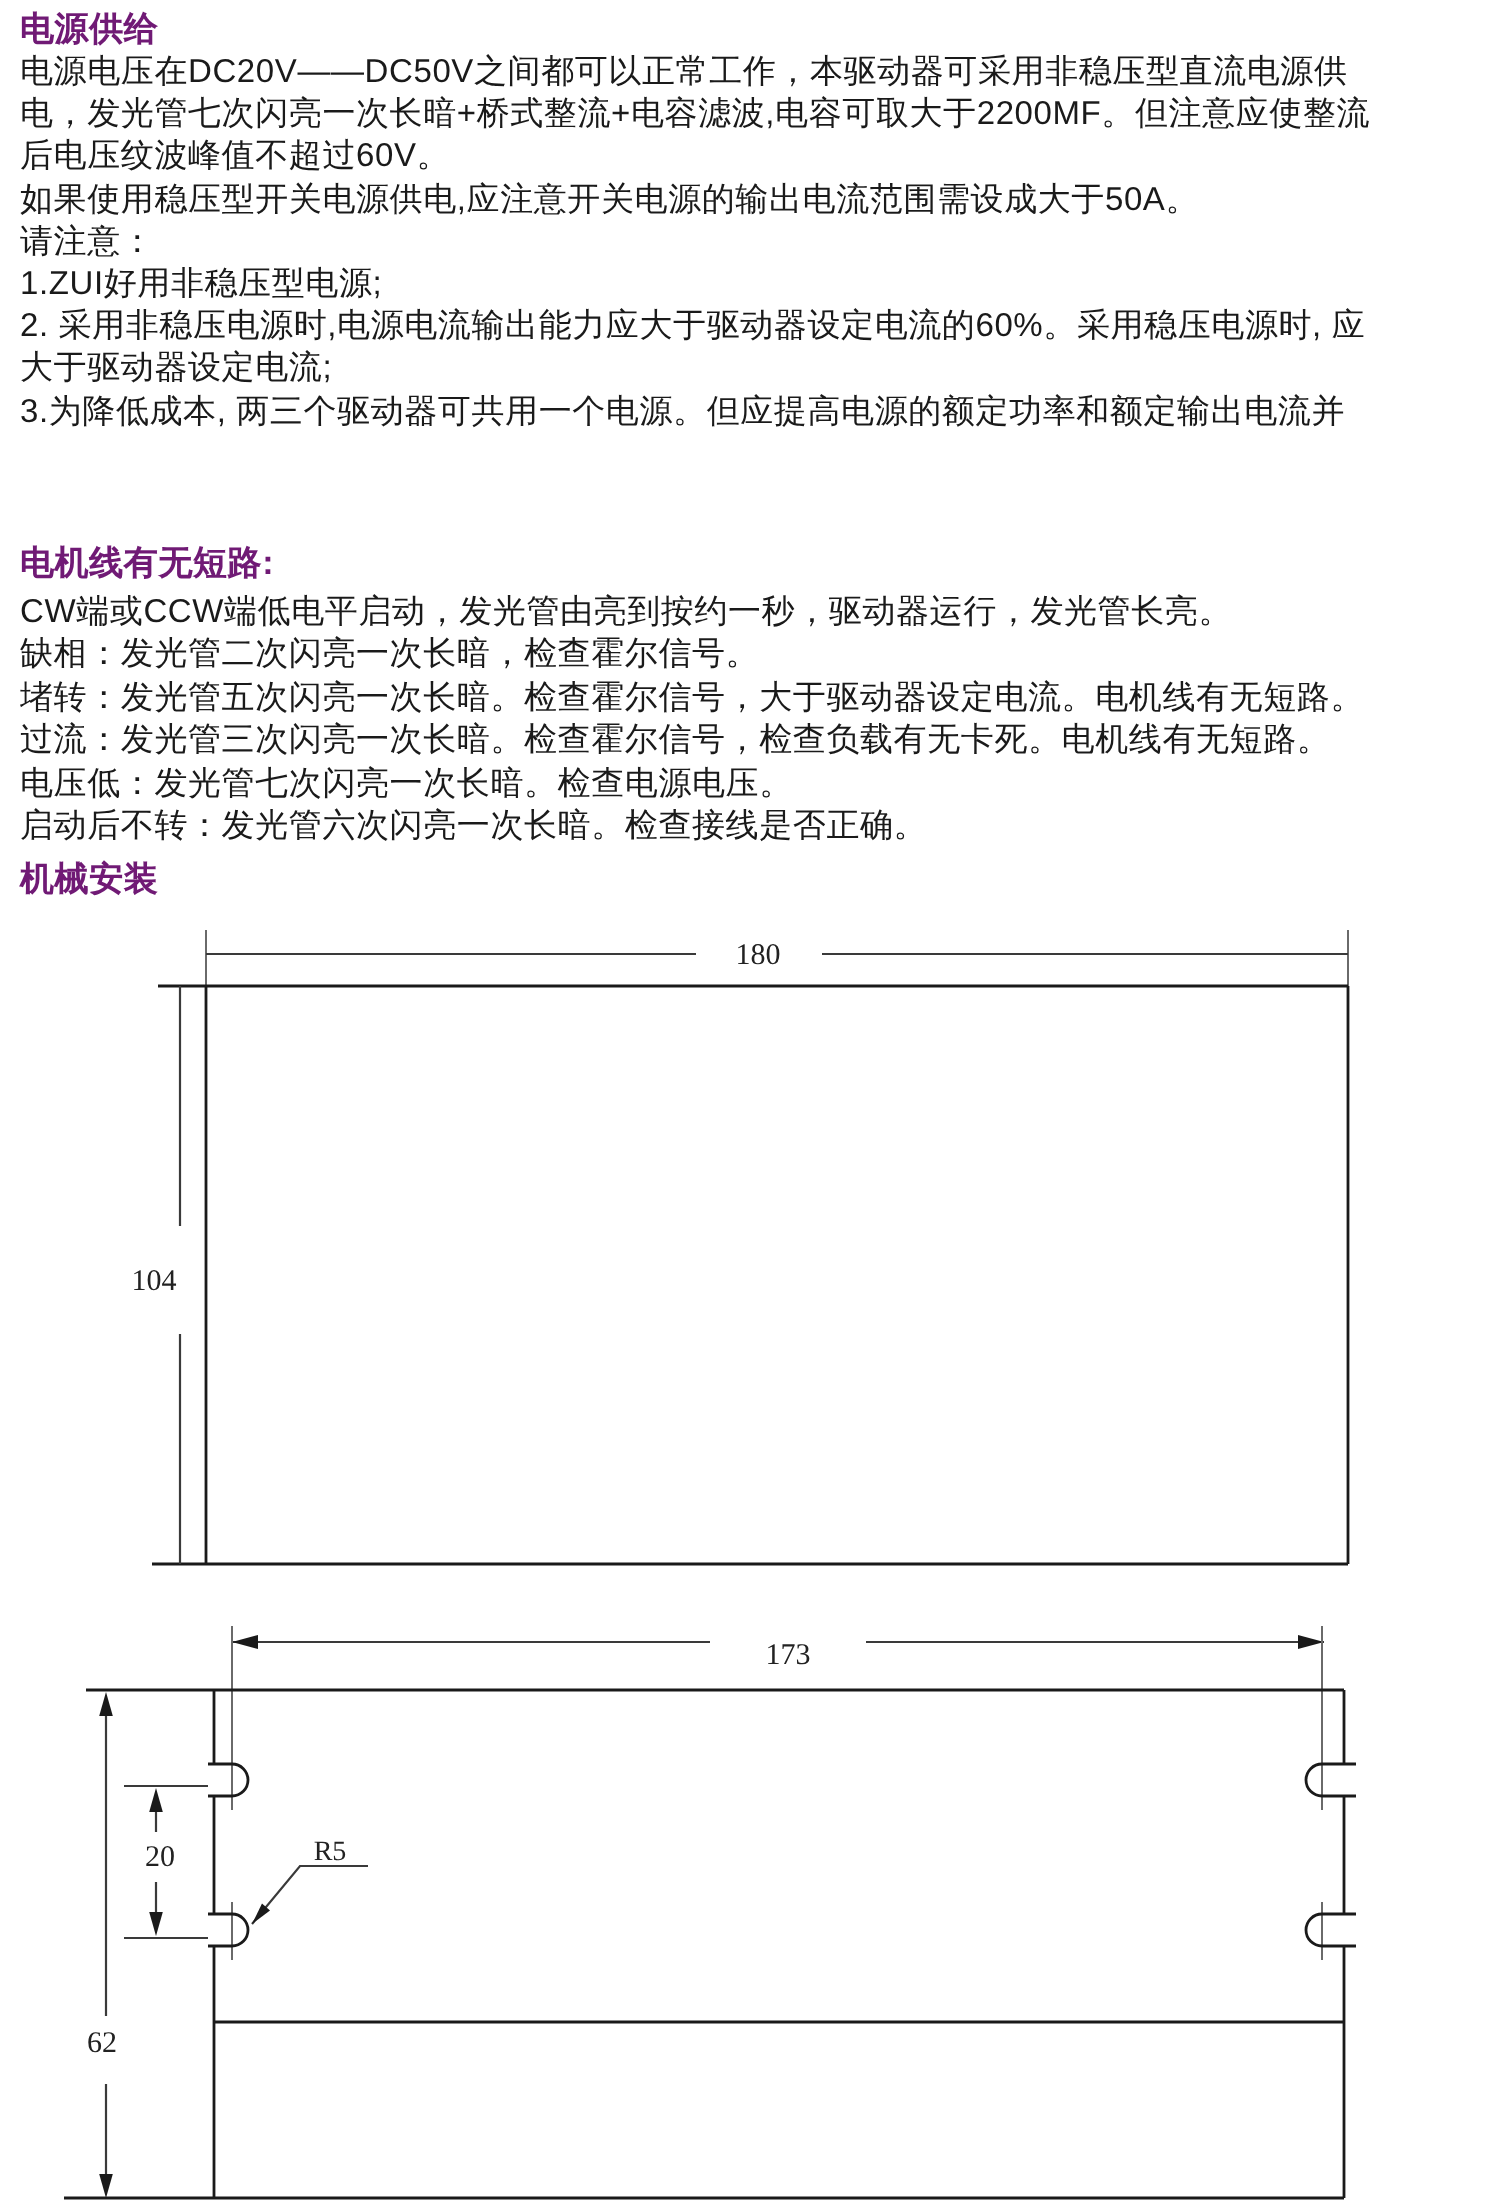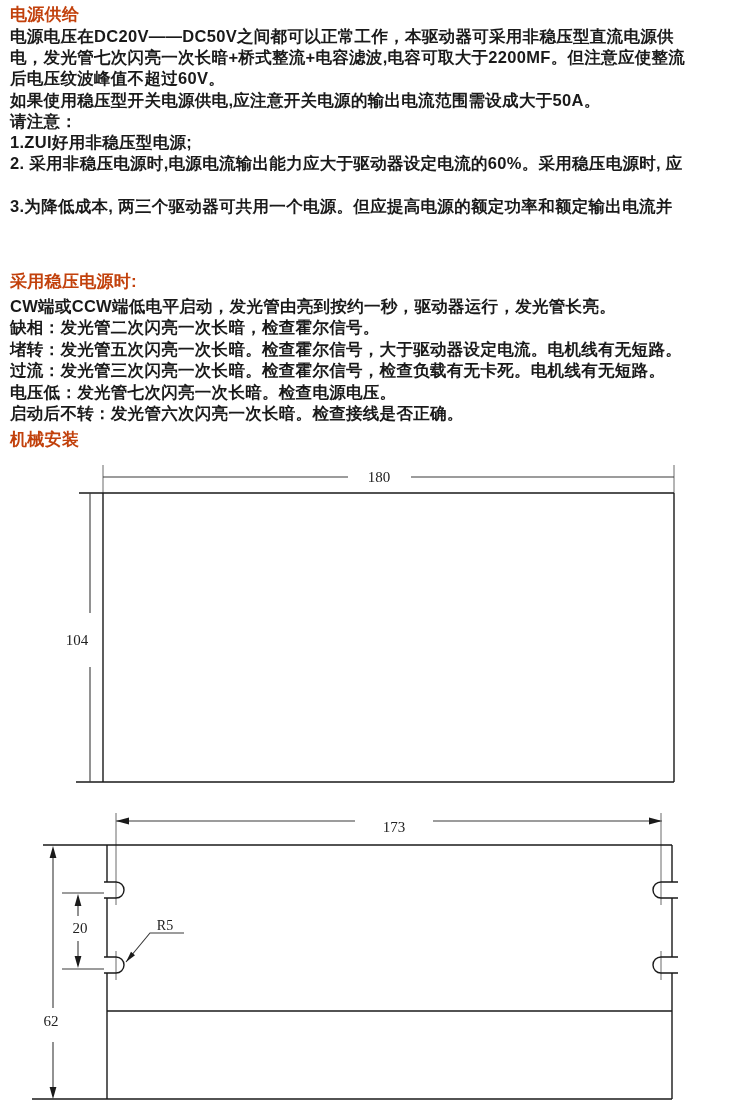--- a/index.html
+++ b/index.html
@@ -1,44 +1,45 @@
 <!DOCTYPE html>
 <html><head>
 <meta charset="utf-8">
 <style>
   html,body{margin:0;padding:0;background:#ffffff;}
   #page{position:relative;width:750px;height:1104px;background:#fff;overflow:hidden;
         font-family:"Liberation Sans", sans-serif;}
   .cjk-line{position:absolute;left:10px;width:738px;height:21px;white-space:nowrap;
-            font-size:16.5px;letter-spacing:0.3px;color:#1a1a1a;line-height:21px;font-weight:bold;}
+            font-size:16.5px;letter-spacing:0.3px;color:#1a1a1a;line-height:21px;}
   .cjk-heading{position:absolute;left:10px;height:21px;white-space:nowrap;
-            font-size:17px;font-weight:bold;color:#c2410c;line-height:21px;letter-spacing:0.3px;}
+            font-size:17px;font-weight:bold;color:#701a75;line-height:21px;letter-spacing:0.3px;}
   svg{position:absolute;left:0;}
   svg text{font-family:"Liberation Serif", serif;fill:#222;}
   .outline{stroke:#1a1a1a;stroke-width:1.4;fill:none;}
   .dim{stroke:#3a3a3a;stroke-width:1.1;fill:none;}
   .ext{stroke:#6a6a6a;stroke-width:1;fill:none;}
   .arrow{fill:#1a1a1a;stroke:none;}
 </style>
 </head>
 <body>
 
 <div id="page">
 
   <div class="cjk-heading" style="top:4px">电源供给</div>
   <div class="cjk-line" style="top:26px">电源电压在DC20V——DC50V之间都可以正常工作，本驱动器可采用非稳压型直流电源供</div>
   <div class="cjk-line" style="top:47px">电，发光管七次闪亮一次长暗+桥式整流+电容滤波,电容可取大于2200MF。但注意应使整流</div>
   <div class="cjk-line" style="top:68px">后电压纹波峰值不超过60V。</div>
   <div class="cjk-line" style="top:90px">如果使用稳压型开关电源供电,应注意开关电源的输出电流范围需设成大于50A。</div>
   <div class="cjk-line" style="top:111px">请注意：</div>
   <div class="cjk-line" style="top:132px">1.ZUI好用非稳压型电源;</div>
   <div class="cjk-line" style="top:153px">2. 采用非稳压电源时,电源电流输出能力应大于驱动器设定电流的60%。采用稳压电源时, 应</div>
+  <div class="cjk-line" style="top:174px">大于驱动器设定电流;</div>
   <div class="cjk-line" style="top:196px">3.为降低成本, 两三个驱动器可共用一个电源。但应提高电源的额定功率和额定输出电流并</div>
 
-  <div class="cjk-heading" style="top:271px">采用稳压电源时:</div>
+  <div class="cjk-heading" style="top:271px">电机线有无短路:</div>
   <div class="cjk-line" style="top:296px">CW端或CCW端低电平启动，发光管由亮到按约一秒，驱动器运行，发光管长亮。</div>
   <div class="cjk-line" style="top:317px">缺相：发光管二次闪亮一次长暗，检查霍尔信号。</div>
   <div class="cjk-line" style="top:339px">堵转：发光管五次闪亮一次长暗。检查霍尔信号，大于驱动器设定电流。电机线有无短路。</div>
   <div class="cjk-line" style="top:382px">电压低：发光管七次闪亮一次长暗。检查电源电压。</div>
   <div class="cjk-line" style="top:360px">过流：发光管三次闪亮一次长暗。检查霍尔信号，检查负载有无卡死。电机线有无短路。</div>
   <div class="cjk-line" style="top:403px">启动后不转：发光管六次闪亮一次长暗。检查接线是否正确。</div>
 
   <div class="cjk-heading" style="top:429px">机械安装</div>
 
   <svg style="top:460px" width="750" height="330" viewBox="0 460 750 330">

